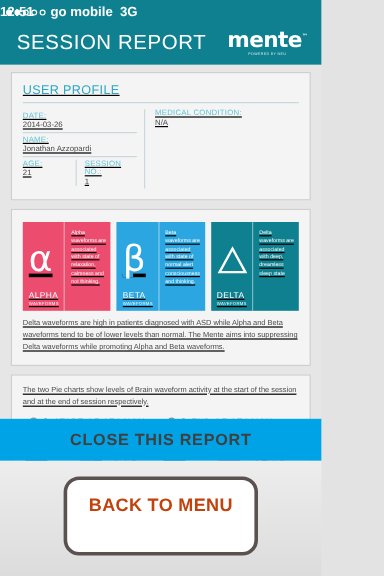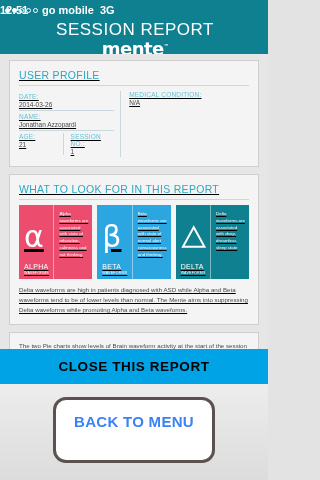--- a/index.html
+++ b/index.html
@@ -35,21 +35,20 @@
     width: 2px; height: 4px; background: #fff; border-radius: 0 1px 1px 0;
   }
   .batt-fill { background: #35d92e; height: 100%; width: 45%; }
   .bolt { font-size: 9px; }
 
   
   .header {
     height: 34px; background: #0e8090; color: #fff;
     display: flex; align-items: center; justify-content: space-between;
     padding: 0 12px 2px 14px;
-    flex-direction: column;
   }
   .header-title { font-size: 17px; letter-spacing: .5px; font-weight: normal; }
   .logo-wrap { display: flex; flex-direction: column; align-items: center; line-height: 1; }
   .logo-text {
     font-size: 18px; font-weight: bold; letter-spacing: -0.5px;
     position: relative; font-family: "DejaVu Sans", sans-serif;
   }
   .logo-tm { font-size: 5px; vertical-align: super; }
   .logo-sub { font-size: 3px; letter-spacing: .3px; margin-top: 1px; opacity: .85; }
 
@@ -118,32 +117,32 @@
   .donut { width: 68px; height: 68px; position: relative; flex: none; }
   .donut svg { display: block; }
   .legend { padding-left: 6px; padding-top: 6px; }
   .legend-item + .legend-item { margin-top: 4px; }
   .legend-label { font-size: 4.6px; color: #6f6f6f; letter-spacing: .3px; }
   .legend-value { font-size: 15px; color: #ec4d6e; line-height: 1.05; font-weight: normal; }
 
   
   .close-bar {
     position: absolute; left: 0; right: 0; bottom: 96px; height: 35px;
-    background: #00a3e6; color: #000000; display: flex;
+    background: #00a3e6; color: #404040; display: flex;
     align-items: center; justify-content: center;
     font-size: 13.5px; font-weight: bold; letter-spacing: .6px;
   }
   .tabbar {
     position: absolute; left: 0; right: 0; bottom: 0; height: 96px;
     background: linear-gradient(#ededed, #dcdcdc);
     display: flex; align-items: flex-start; justify-content: center; padding-top: 13px;
   }
   .menu-btn {
     background: #fff; border: 3px solid #5b5250; border-radius: 13px;
-    color: #3b82f6; font-size: 15px; font-weight: bold; letter-spacing: .3px;
+    color: #c2410c; font-size: 15px; font-weight: bold; letter-spacing: .3px;
     padding: 13px 18px 30px 18px; min-width: 136px; text-align: center;
   }
 </style>
 </head>
 <body>
 
 <div id="app">
 
   <div class="statusbar">
     <div class="sb-left">
@@ -196,21 +195,20 @@
           </div>
         </div>
         <div class="profile-right">
           <div class="field-label">MEDICAL CONDITION:</div>
           <div class="field-value">N/A</div>
         </div>
       </div>
     </div>
 
     <div class="panel">
-      <div class="panel-title">WHAT TO LOOK FOR IN THIS REPORT</div>
       <div class="cards">
 
         <div class="card card-alpha">
           <div class="card-sym">
             <div class="sym-glyph">α</div>
             <div>
               <div class="card-name">ALPHA</div>
               <div class="card-sub">WAVEFORMS</div>
             </div>
           </div>

